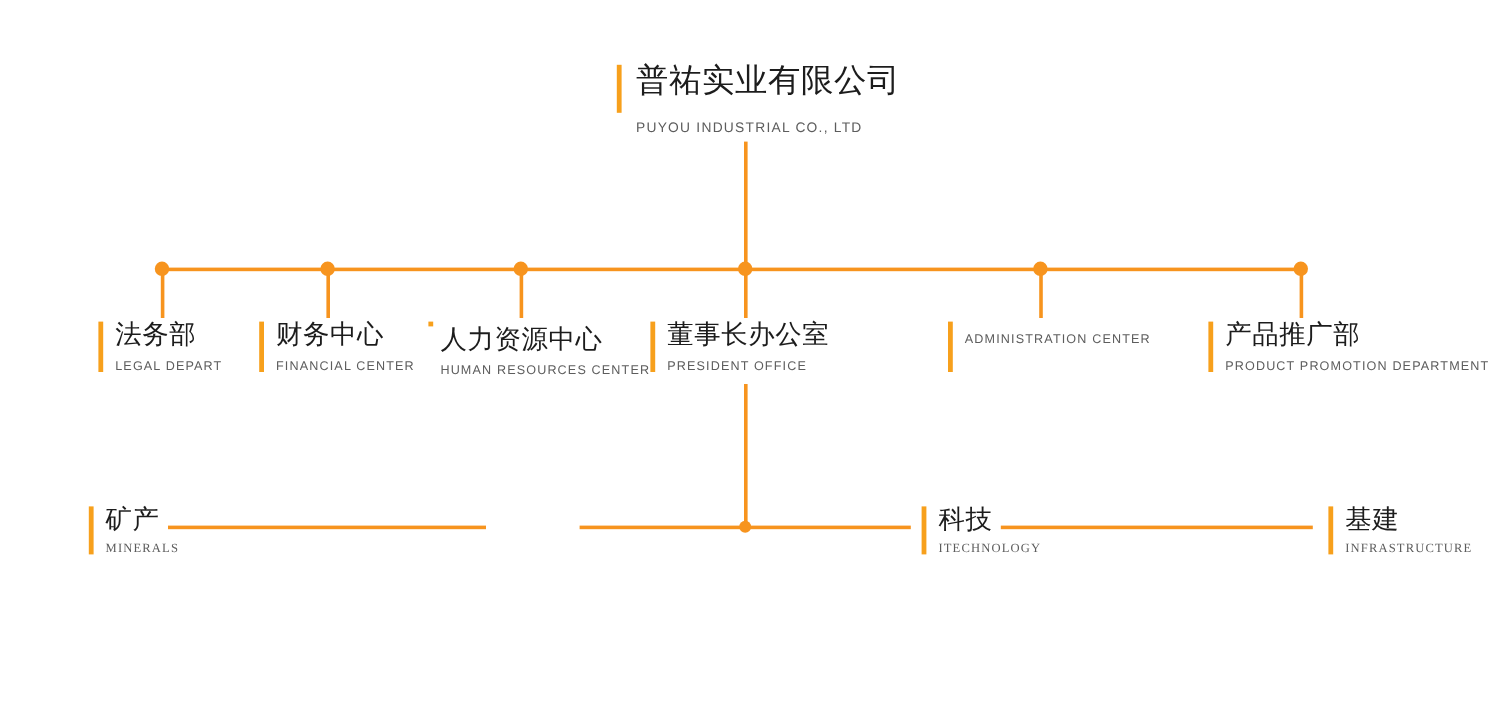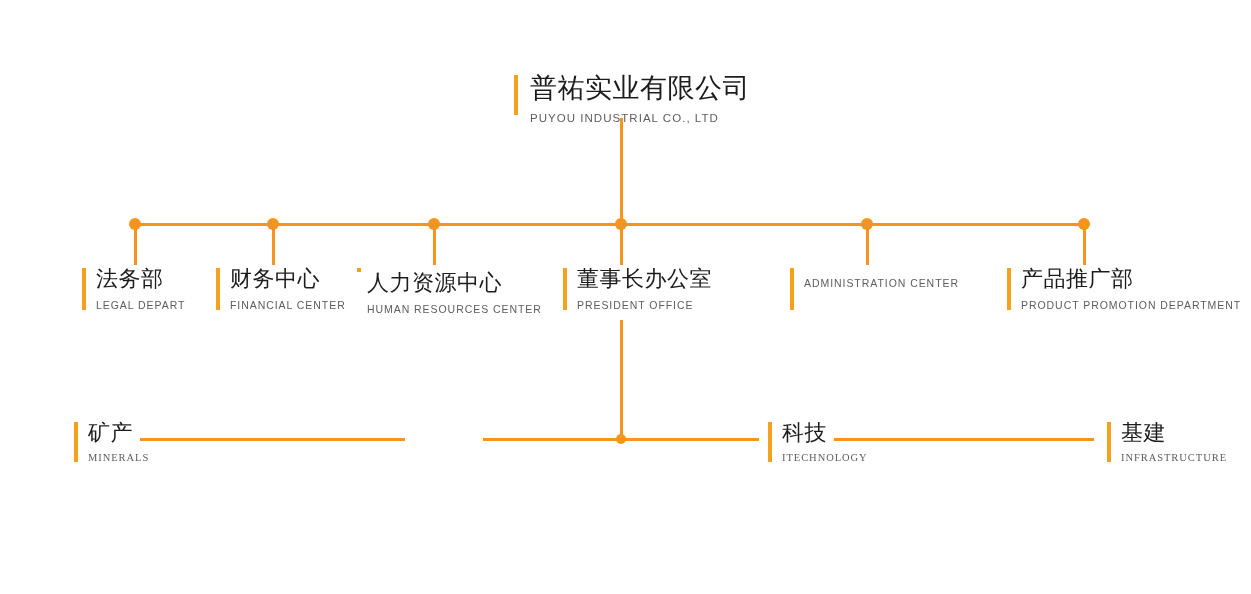--- a/index.html
+++ b/index.html
@@ -42,25 +42,25 @@
     line-height: 1;
   }
   .en {
     color: #5d5d5d;
     white-space: nowrap;
     letter-spacing: 0.09em;
     line-height: 1;
   }
 
   
-  .node.root { left: 514px; top: 75px; }
+  .node.root { left: 514px; top: 54px; }
   .node.root .accent-bar { height: 40px; }
   .node.root .node-text { padding-left: 12px; }
   .node.root .cn { font-size: 27px; letter-spacing: 0.5px; }
-  .node.root .en { font-size: 11.5px; margin-top: 11px; }
+  .node.root .en { font-size: 11.5px; margin-top: 21px; }
 
   
   .node.dept { top: 268px; }
   .node.dept .accent-bar { height: 42px; }
   .node.dept .node-text { padding-left: 10px; }
   .node.dept .cn { font-size: 22px; letter-spacing: 0.5px; }
   .node.dept .en { font-size: 10.5px; margin-top: 10px; }
 
   
   .node.biz { top: 422px; }
@@ -140,21 +140,21 @@
   </div>
 
   <div class="node dept" style="left:357px;flex-direction:column;">
     <div class="accent-bar"></div>
     <div class="node-text">
       <span class="cn">人力资源中心</span>
       <span class="en">HUMAN RESOURCES CENTER</span>
     </div>
   </div>
 
-  <div class="node dept" style="left:542px;margin-left:21px;">
+  <div class="node dept" style="left:542px;">
     <div class="accent-bar"></div>
     <div class="node-text">
       <span class="cn">董事长办公室</span>
       <span class="en">PRESIDENT OFFICE</span>
     </div>
   </div>
 
   <div class="node dept" style="left:790px;">
     <div class="accent-bar"></div>
     <div class="node-text">

